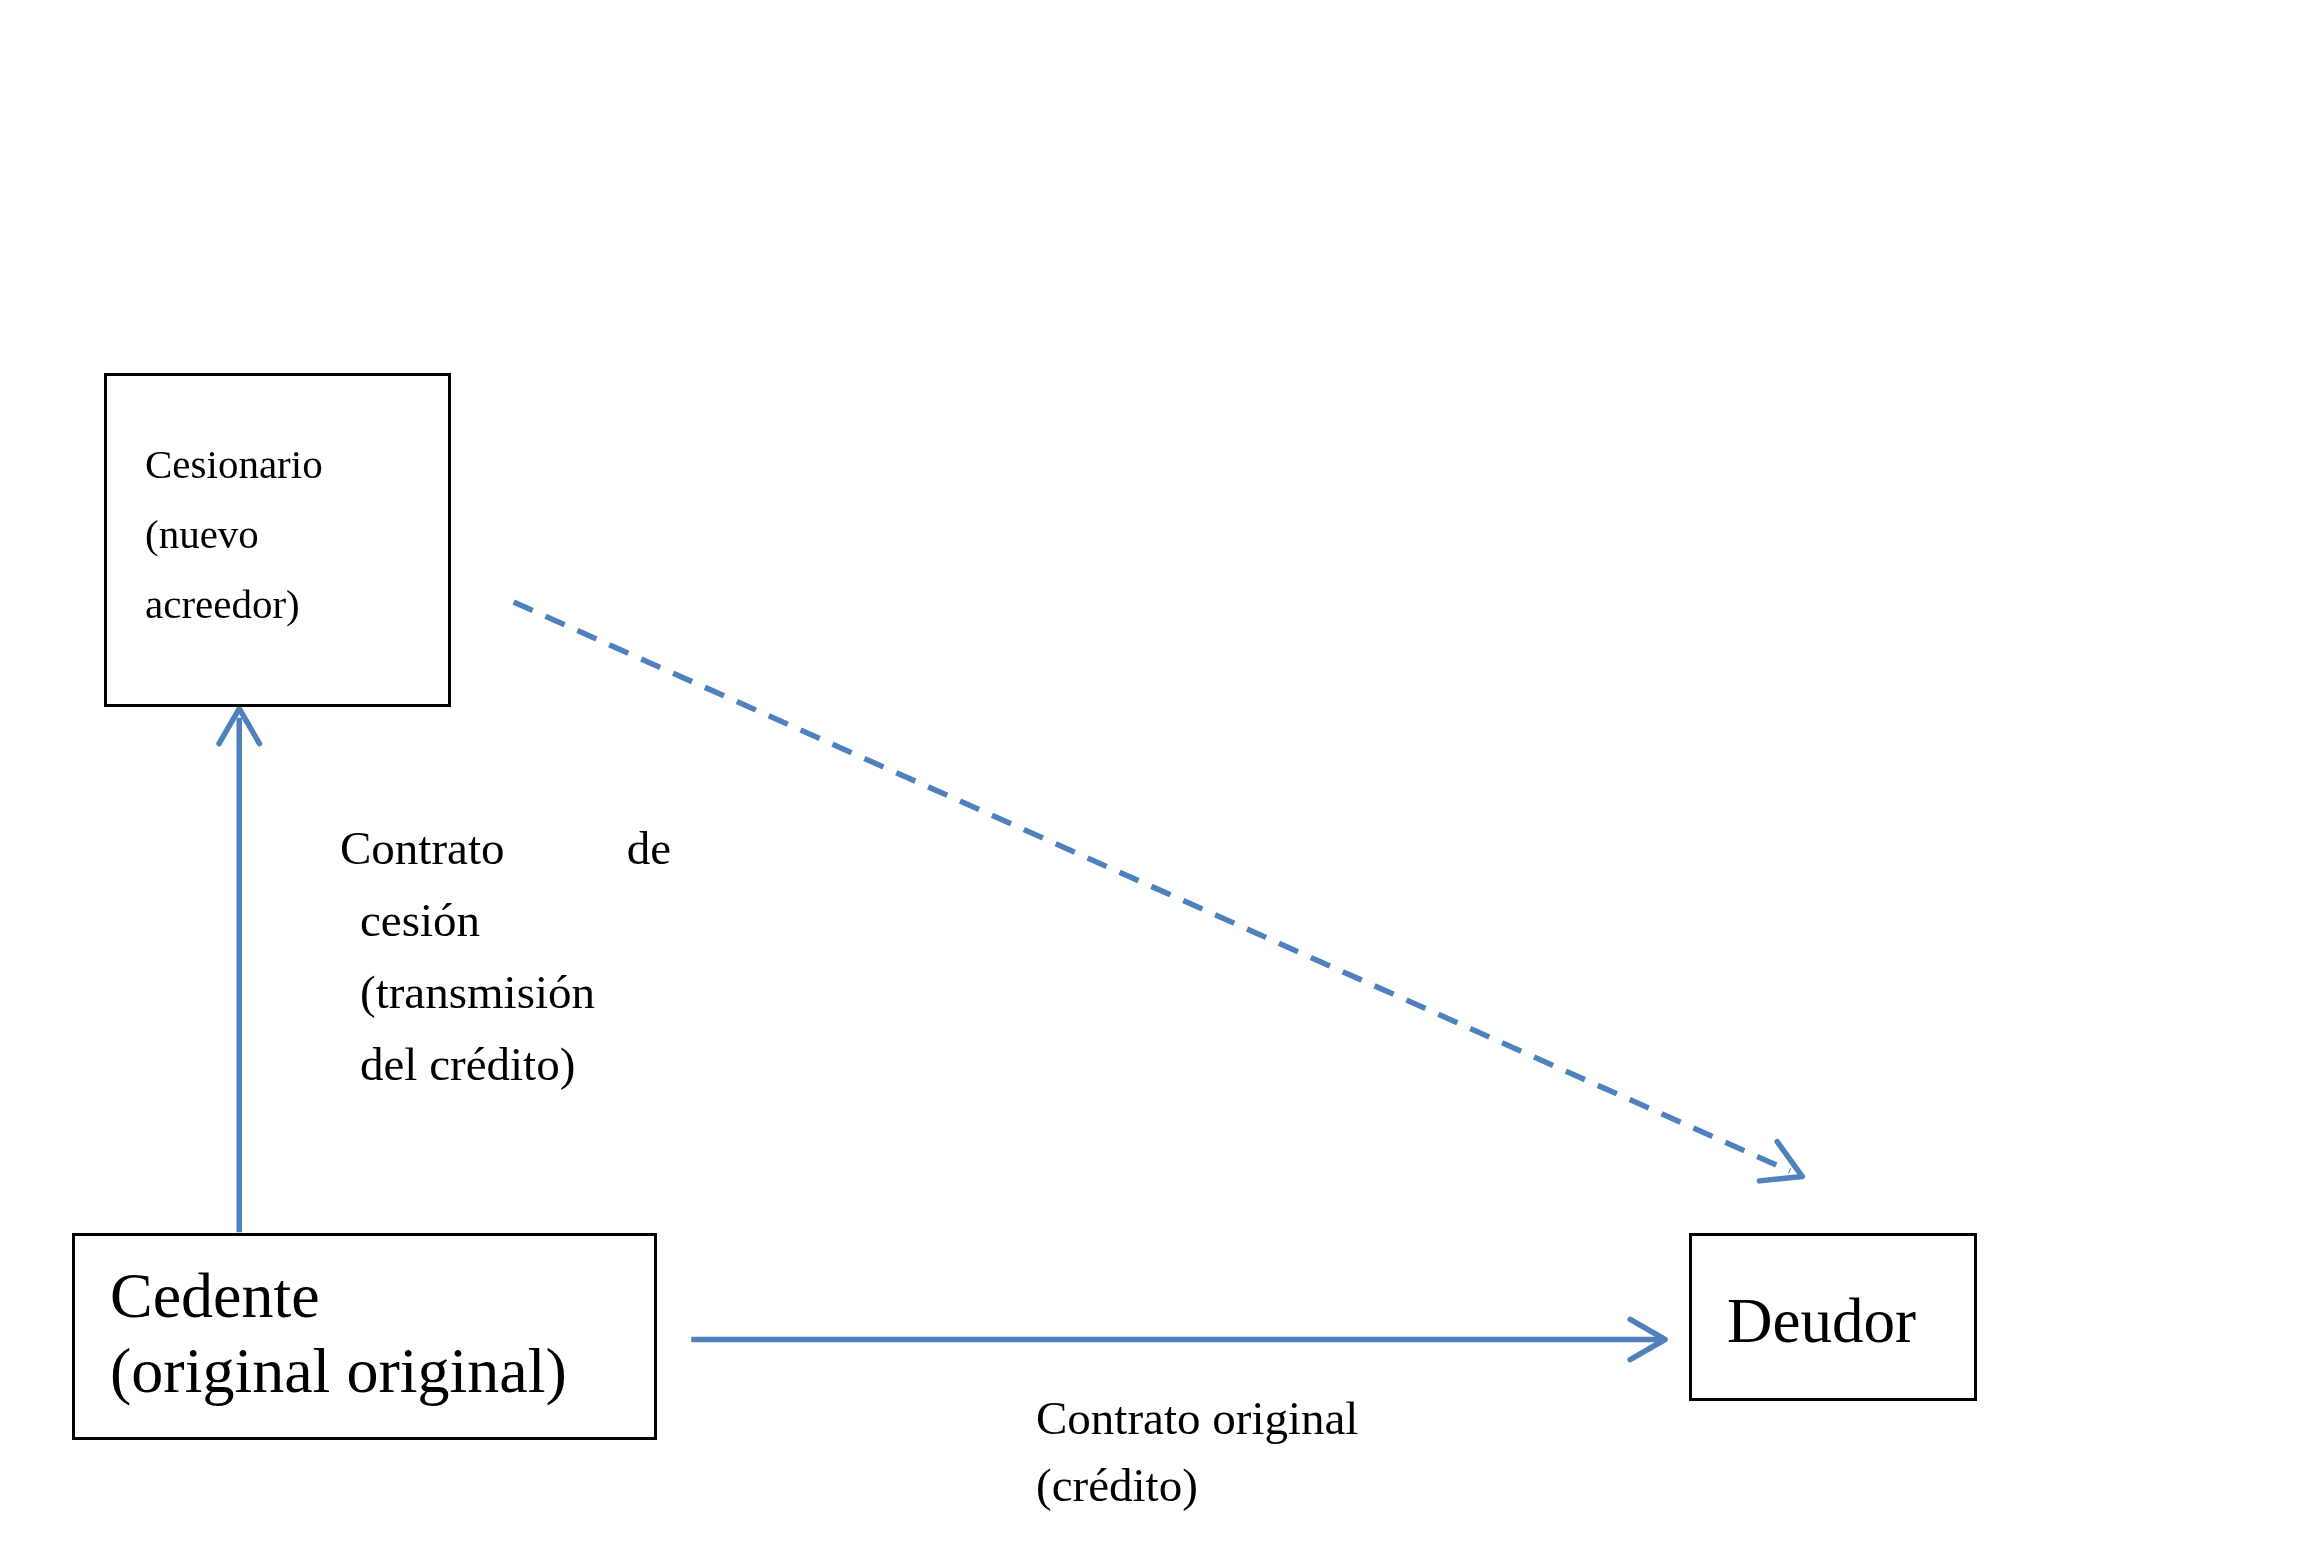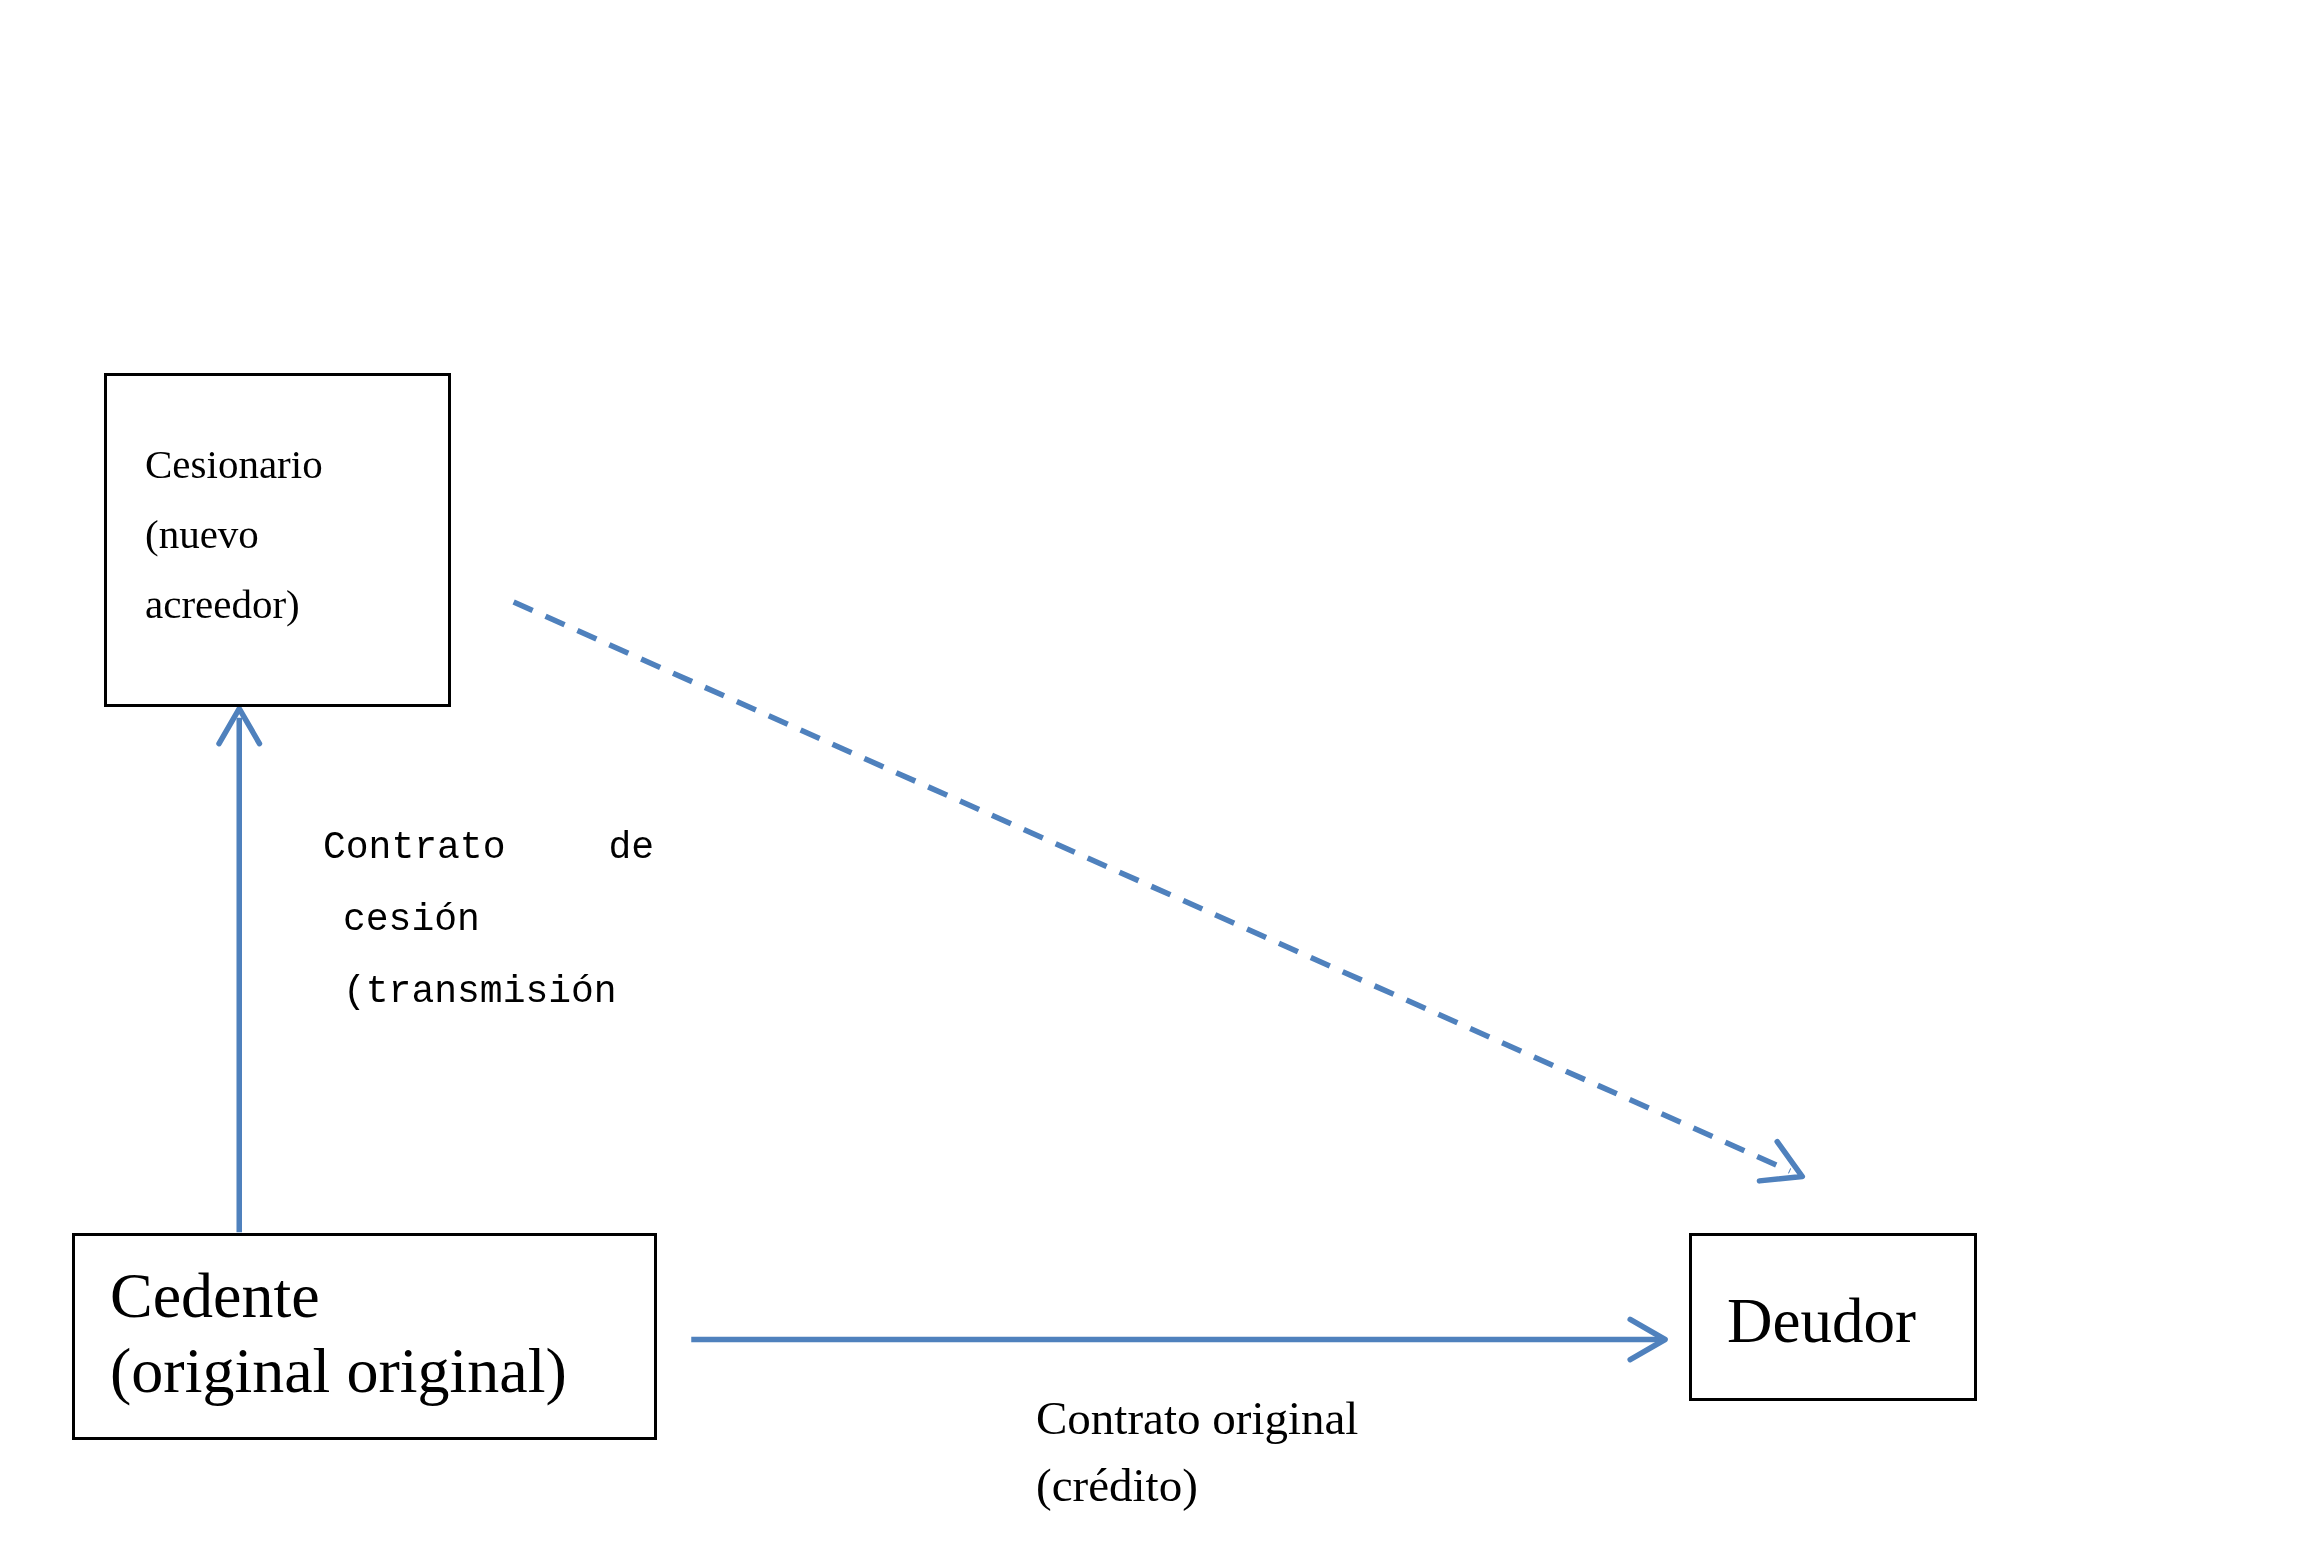--- a/index.html
+++ b/index.html
@@ -38,22 +38,22 @@
     left: 1689px; top: 1233px; width: 288px; height: 168px;
     padding: 50px 0 0 35px;
     font-size: 63px; line-height: 70px;
   }
   .edge-label {
     position: absolute;
     color: var(--ink);
     background: transparent;
   }
   .label-cesion {
-    left: 323px; top: 812px; width: 331px;
-    font-size: 38px; line-height: 72px; font-family: Liberation Mono, monospace;
+    left: 340px; top: 812px; width: 331px;
+    font-size: 47px; line-height: 72px;
   }
   .label-cesion .justified-line {
     display: flex;
     justify-content: space-between;
     width: 100%;
   }
   .label-cesion .line { display: block; white-space: nowrap; margin-left: 20px; }
   .label-original {
     left: 1036px; top: 1385px; width: 490px;
     font-size: 47px; line-height: 67px;
@@ -113,20 +113,21 @@
     <span class="line">Deudor</span>
   </div>
 
   <div class="edge-label label-cesion">
     <span class="justified-line">
       <span>Contrato</span>
       <span>de</span>
     </span>
     <span class="line">cesión</span>
     <span class="line">(transmisión</span>
+    <span class="line">del crédito)</span>
   </div>
 
   <div class="edge-label label-original">
     <span class="line">Contrato original</span>
     <span class="line">(crédito)</span>
   </div>
 
 </div>
 
 

